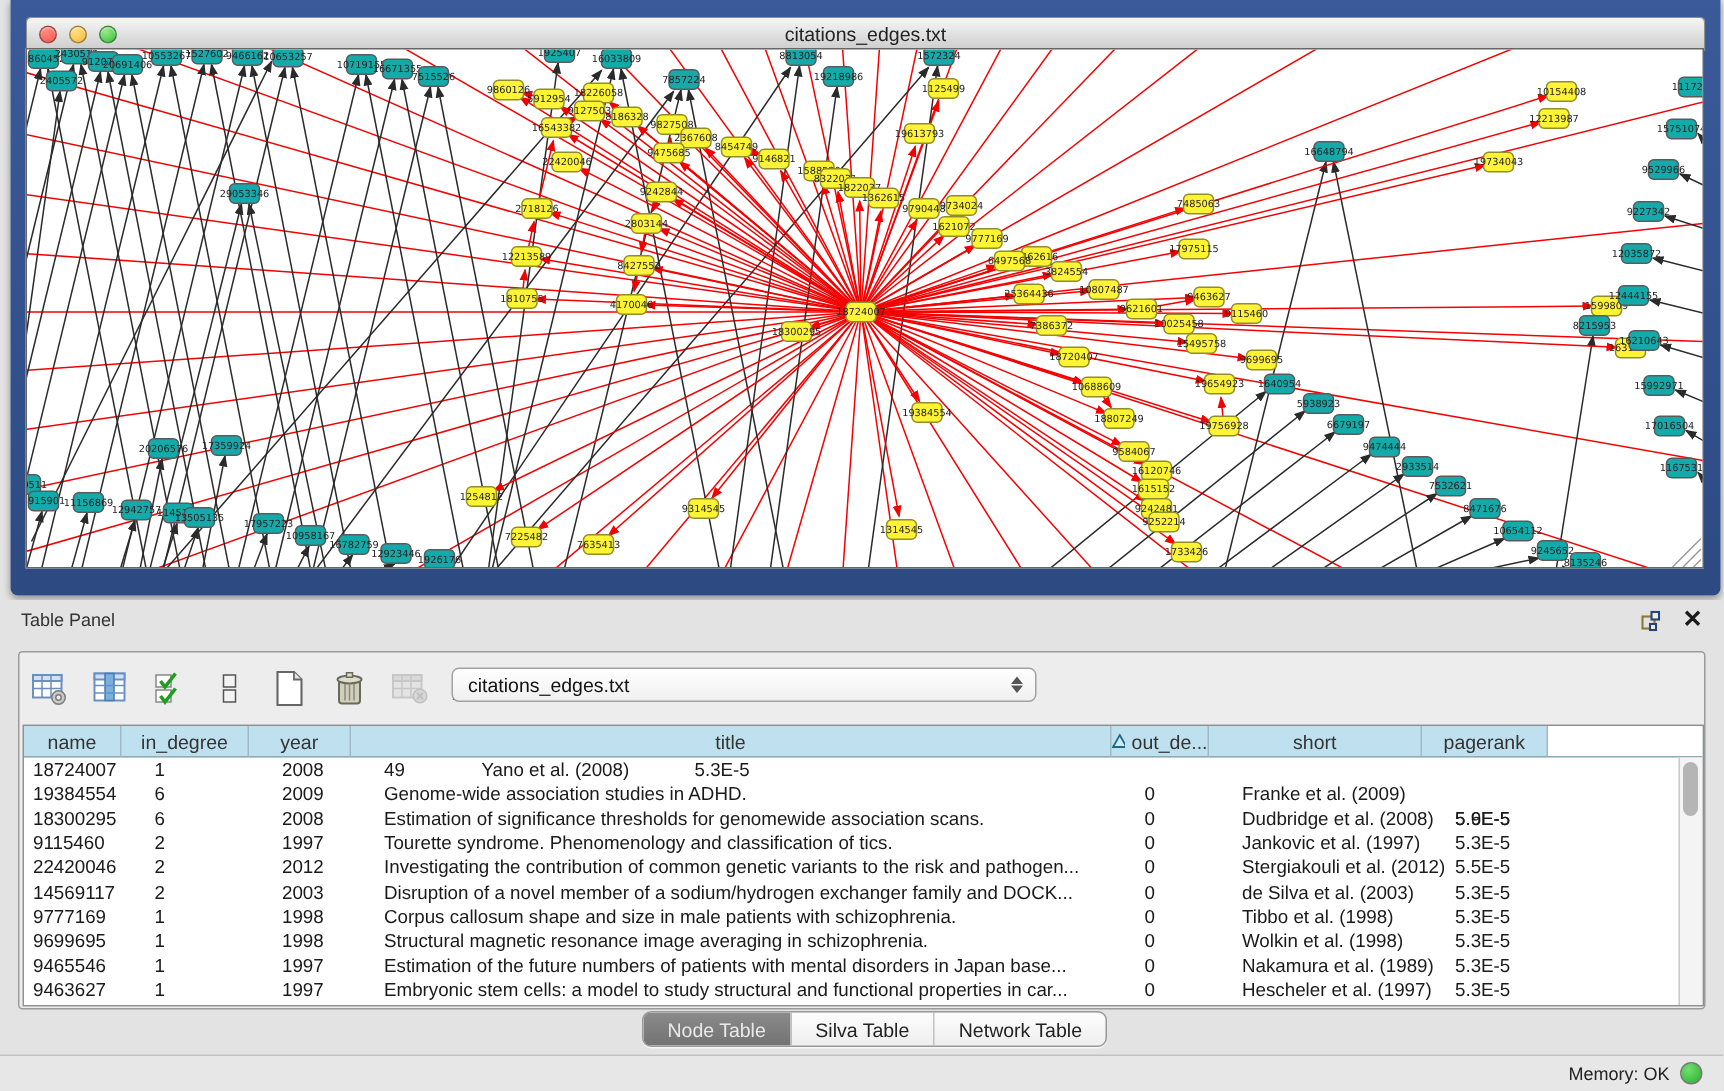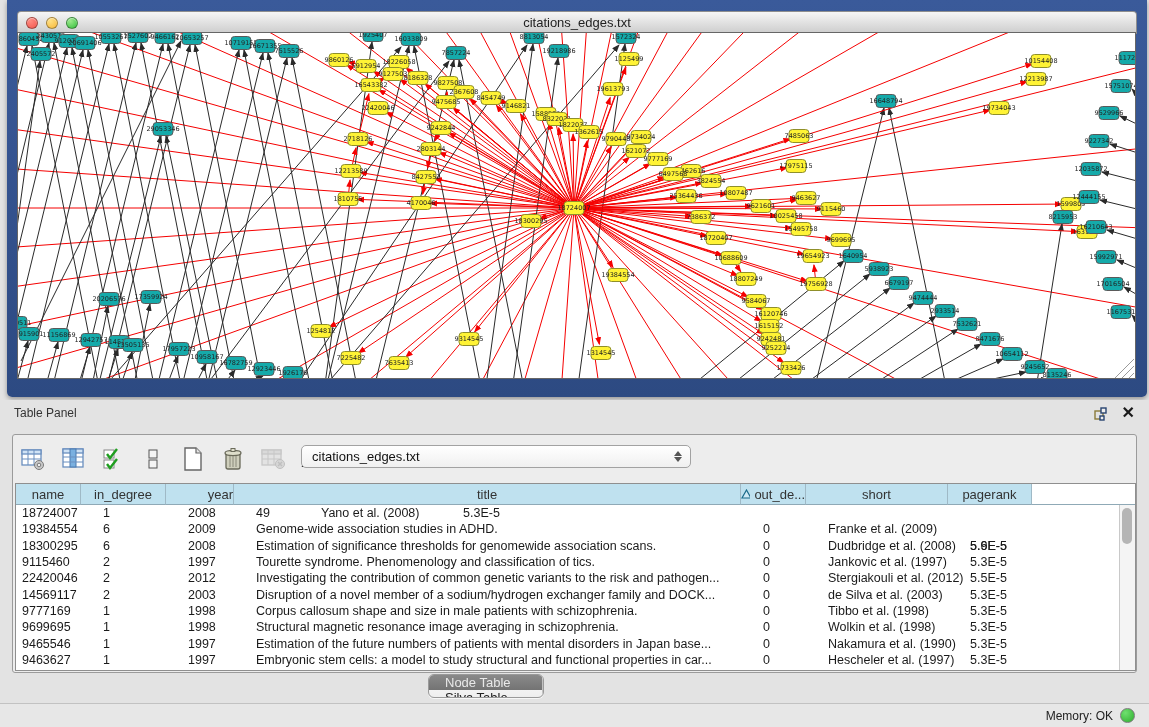--- a/index.html
+++ b/index.html
@@ -54,21 +54,21 @@
   .tr{display:flex;height:16.3px;align-items:center;}
   .td{box-sizing:border-box;padding-left:6px;font-size:12.5px;color:#1a1a1a;
       overflow:hidden;white-space:nowrap;}
   .vscroll{position:absolute;right:0;top:21px;bottom:0;width:15px;background:#f4f4f4;
            border-left:1px solid #c9c9c9;}
   .vthumb{position:absolute;left:2px;top:3px;width:10px;height:36px;background:#b5b5b5;
           border-radius:6px;cursor:grab;}
   
   .tabs{position:absolute;left:428px;top:674px;height:22px;display:flex;
         border:1px solid #9a9a9a;border-radius:6px;overflow:hidden;
-        background:linear-gradient(#fdfdfd,#eeeeee);box-shadow:0 1px 0 rgba(255,255,255,.7);flex-direction:column;}
+        background:linear-gradient(#fdfdfd,#eeeeee);box-shadow:0 1px 0 rgba(255,255,255,.7);}
   .tab{padding:0 16px;font-size:13px;color:#222;display:flex;align-items:center;cursor:pointer;
        border-right:1px solid #c2c2c2;}
   .tab:last-child{border-right:none;}
   .tab.active{background:linear-gradient(#8a8a8a,#737373);color:#e9e9e9;}
   
   .statusbar{position:absolute;left:0;top:703px;width:1149px;height:24px;background:#e7e7e7;
              border-top:1px solid #c2c2c2;}
   .memory{position:absolute;right:36px;top:5px;font-size:12px;color:#222;}
   .memdot{position:absolute;right:14px;top:4px;width:15px;height:15px;border-radius:50%;
           background:radial-gradient(circle at 35% 30%,#6fe06f,#2eae2e);
@@ -887,21 +887,21 @@
   </div>
 
   <div class="grid">
     <div class="hdr-row" id="hdr-row">
         <div class="hdr-cell" style="width: 65px;">
           <span>name</span>
         </div>
         <div class="hdr-cell" style="width: 85px;">
           <span>in_degree</span>
         </div>
-        <div class="hdr-cell" style="width: 68px; justify-content: flex-end;">
+        <div class="hdr-cell" style="width: 68px;">
           <span>year</span>
         </div>
         <div class="hdr-cell" style="width: 507px;">
           <span>title</span>
         </div>
         <div class="hdr-cell" style="width: 65px;">
           <svg width="11" height="10">
             <path d="M5.5 1 L10 9 L1 9 z" fill="#cfe9f5" stroke="#1a6a8a" stroke-width="1.2"></path>
           </svg>
           <span>out_de...</span>
@@ -985,21 +985,21 @@
           <div class="td" style="width: 65px;">0</div>
           <div class="td" style="width: 142px;">Wolkin et al. (1998)</div>
           <div class="td" style="width: 84px;">5.3E-5</div>
         </div>
         <div class="tr">
           <div class="td" style="width: 81px;">9465546</div>
           <div class="td" style="width: 85px;">1</div>
           <div class="td" style="width: 68px;">1997</div>
           <div class="td" style="width: 507px;">Estimation of the future numbers of patients with mental disorders in Japan base...</div>
           <div class="td" style="width: 65px;">0</div>
-          <div class="td" style="width: 142px;">Nakamura et al. (1990)</div>
+          <div class="td" style="width: 142px;">Nakamura et al. (1989)</div>
           <div class="td" style="width: 84px;">5.3E-5</div>
         </div>
         <div class="tr">
           <div class="td" style="width: 81px;">9463627</div>
           <div class="td" style="width: 85px;">1</div>
           <div class="td" style="width: 68px;">1997</div>
           <div class="td" style="width: 507px;">Embryonic stem cells: a model to study structural and functional properties in car...</div>
           <div class="td" style="width: 65px;">0</div>
           <div class="td" style="width: 142px;">Hescheler et al. (1997)</div>
           <div class="td" style="width: 84px;">5.3E-5</div>

